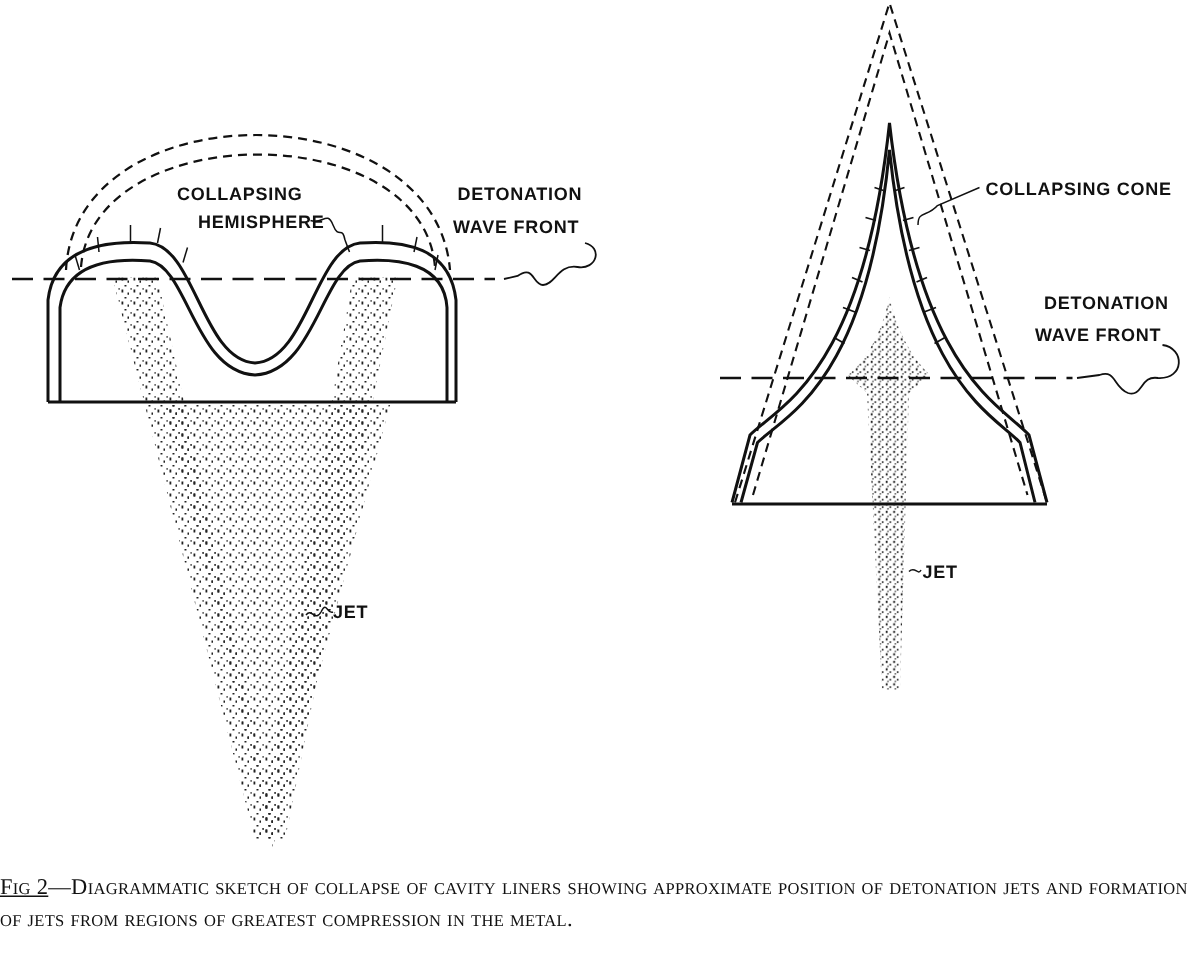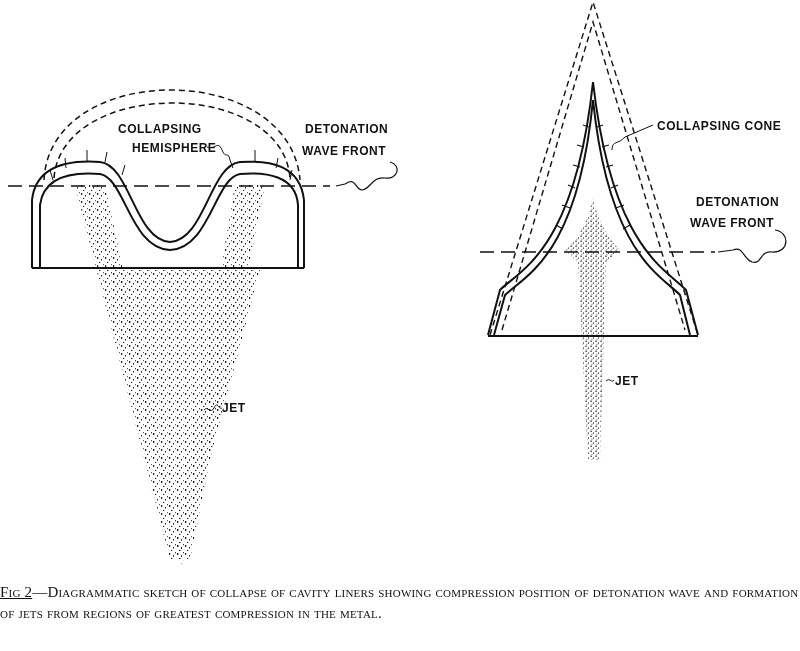--- a/index.html
+++ b/index.html
@@ -98,14 +98,14 @@
     <path d="M 606 381 C 610 377, 612 384, 614 380" fill="none" stroke="#111" stroke-width="1"></path>
 
     <text class="lbl" x="657" y="130">COLLAPSING CONE</text>
     <text class="lbl" x="696" y="206">DETONATION</text>
     <text class="lbl" x="690" y="227">WAVE FRONT</text>
     <text class="lbl" x="615" y="385">JET</text>
   </g>
 </svg>
 
 <div id="caption">
-  <span class="fig">Fig 2</span><span>—Diagrammatic sketch of collapse of cavity liners showing compression position of detonation wave and formation of jets from regions of greatest compression in the metal.</span>
+  <span class="fig">Fig 2</span><span>—Diagrammatic sketch of collapse of cavity liners showing approximate position of detonation jets and formation of jets from regions of greatest compression in the metal.</span>
 </div>
 
 </body></html>

